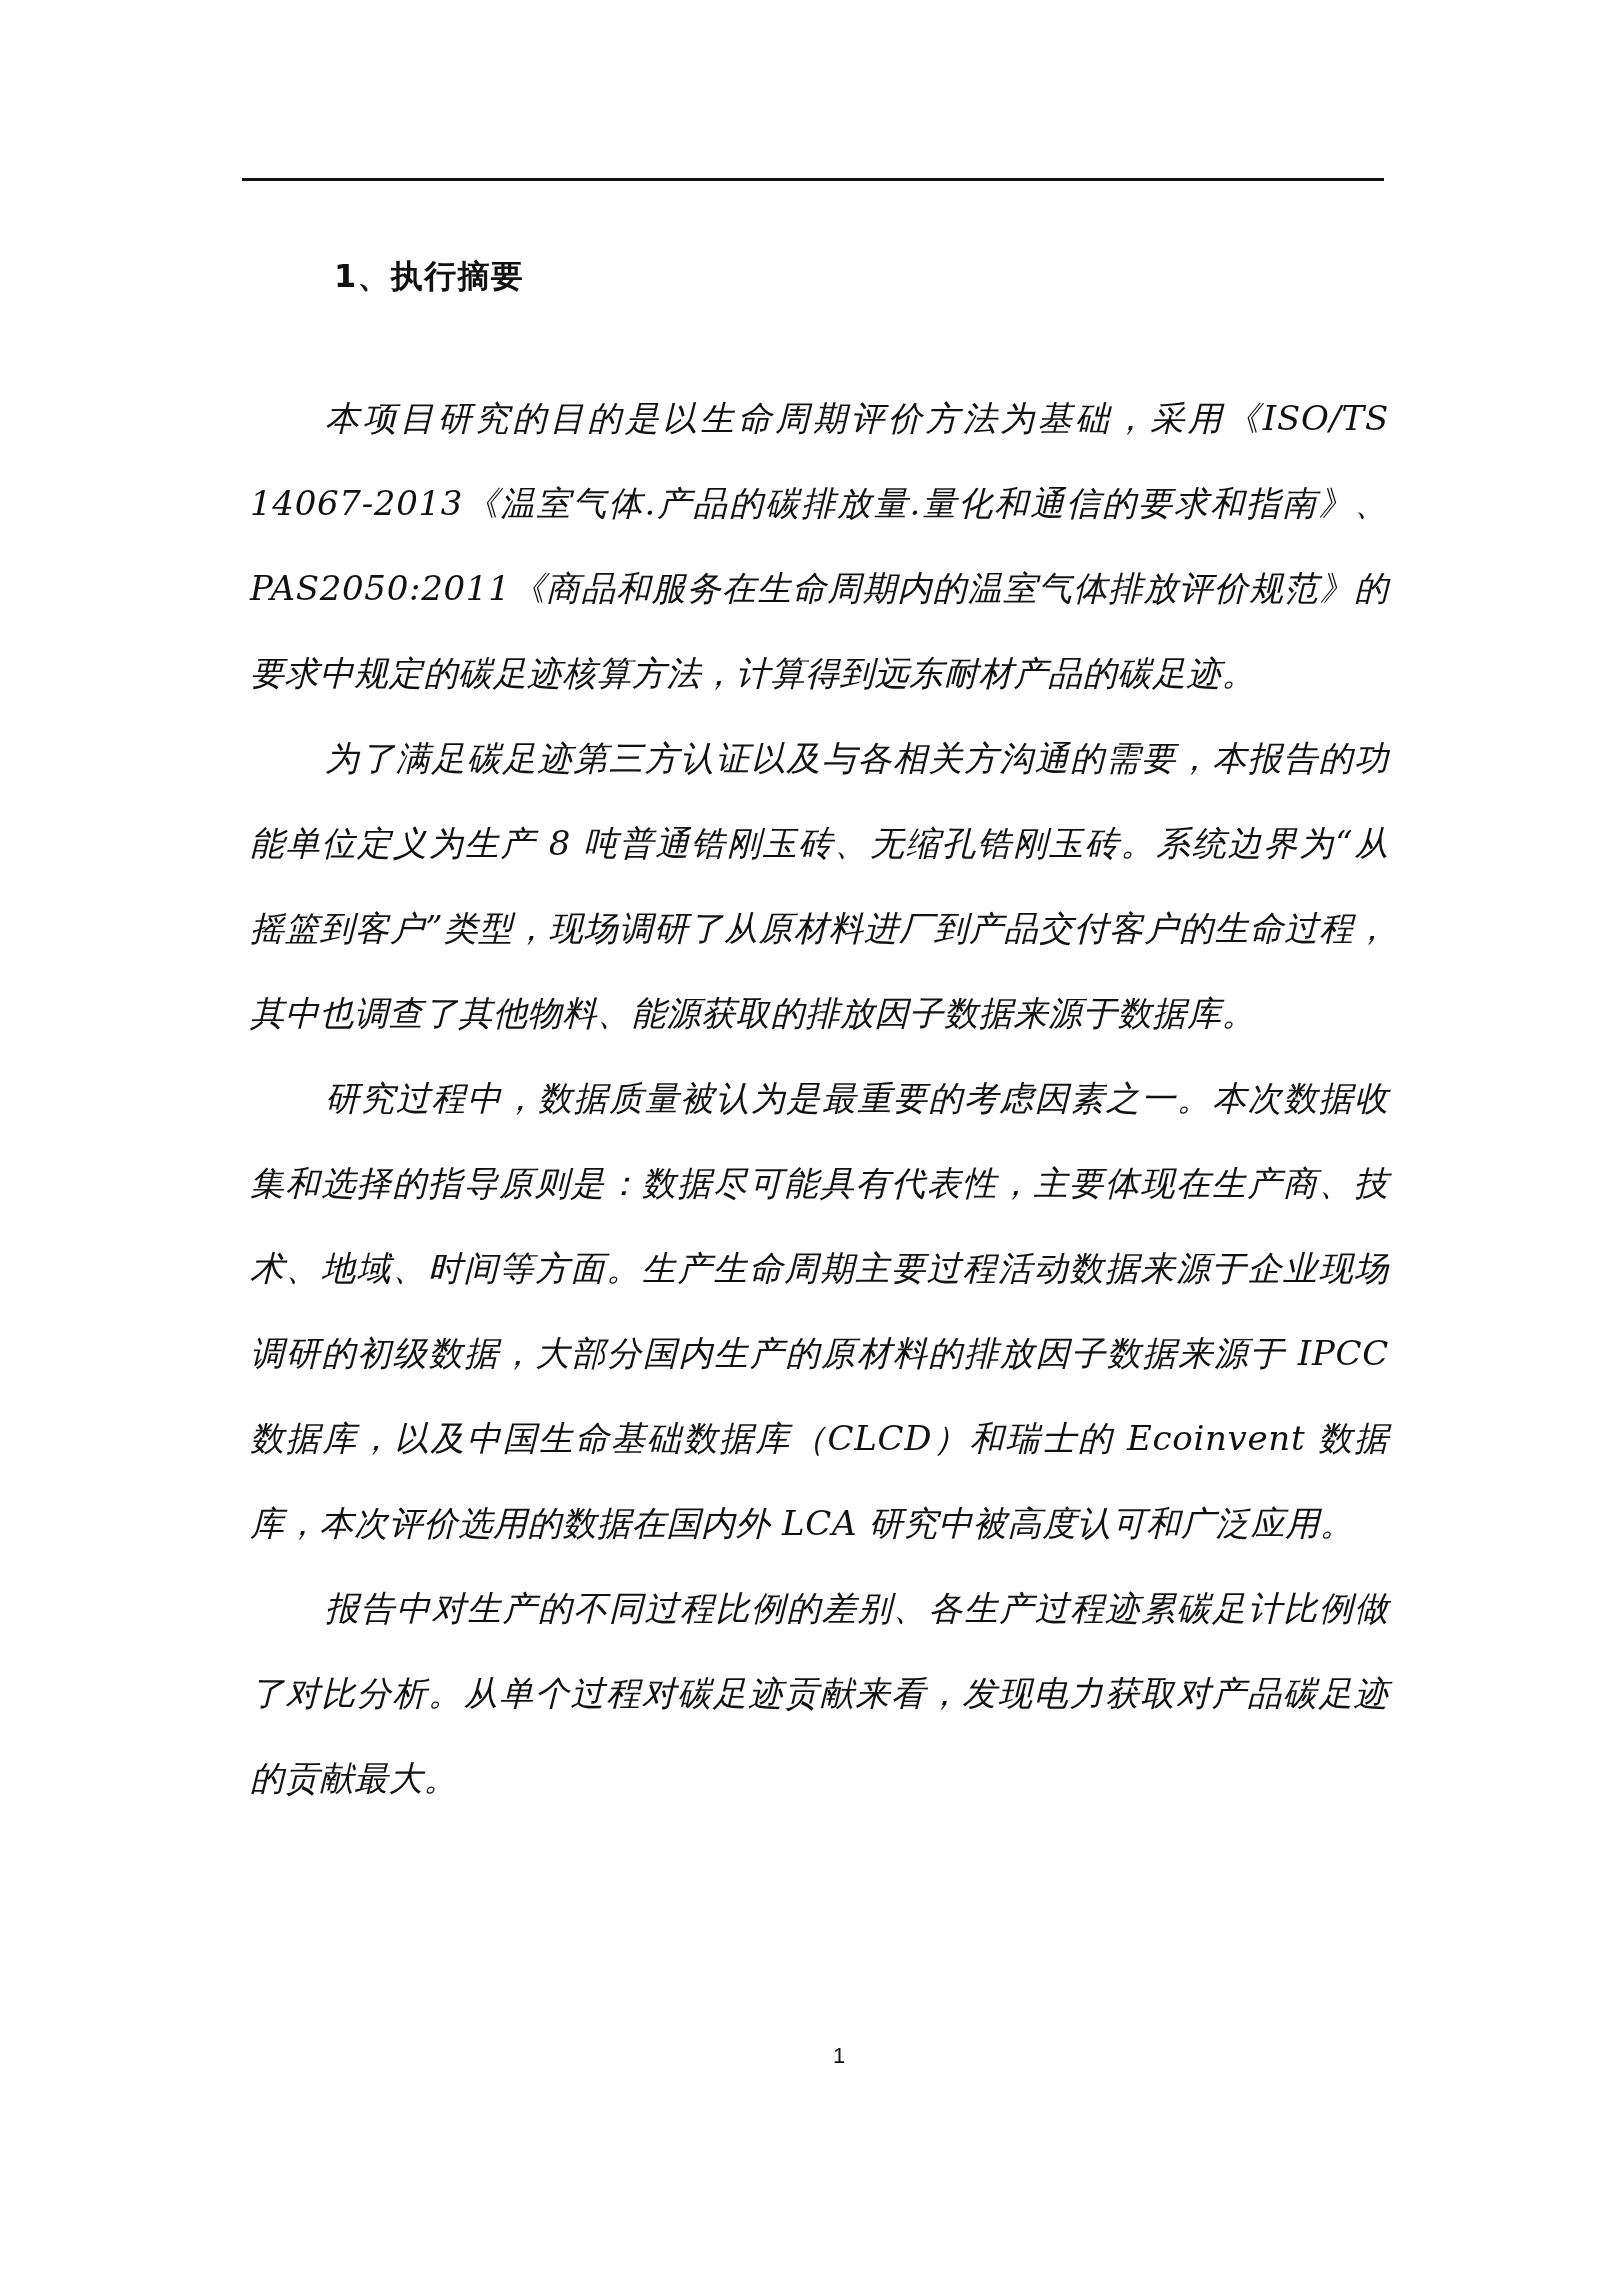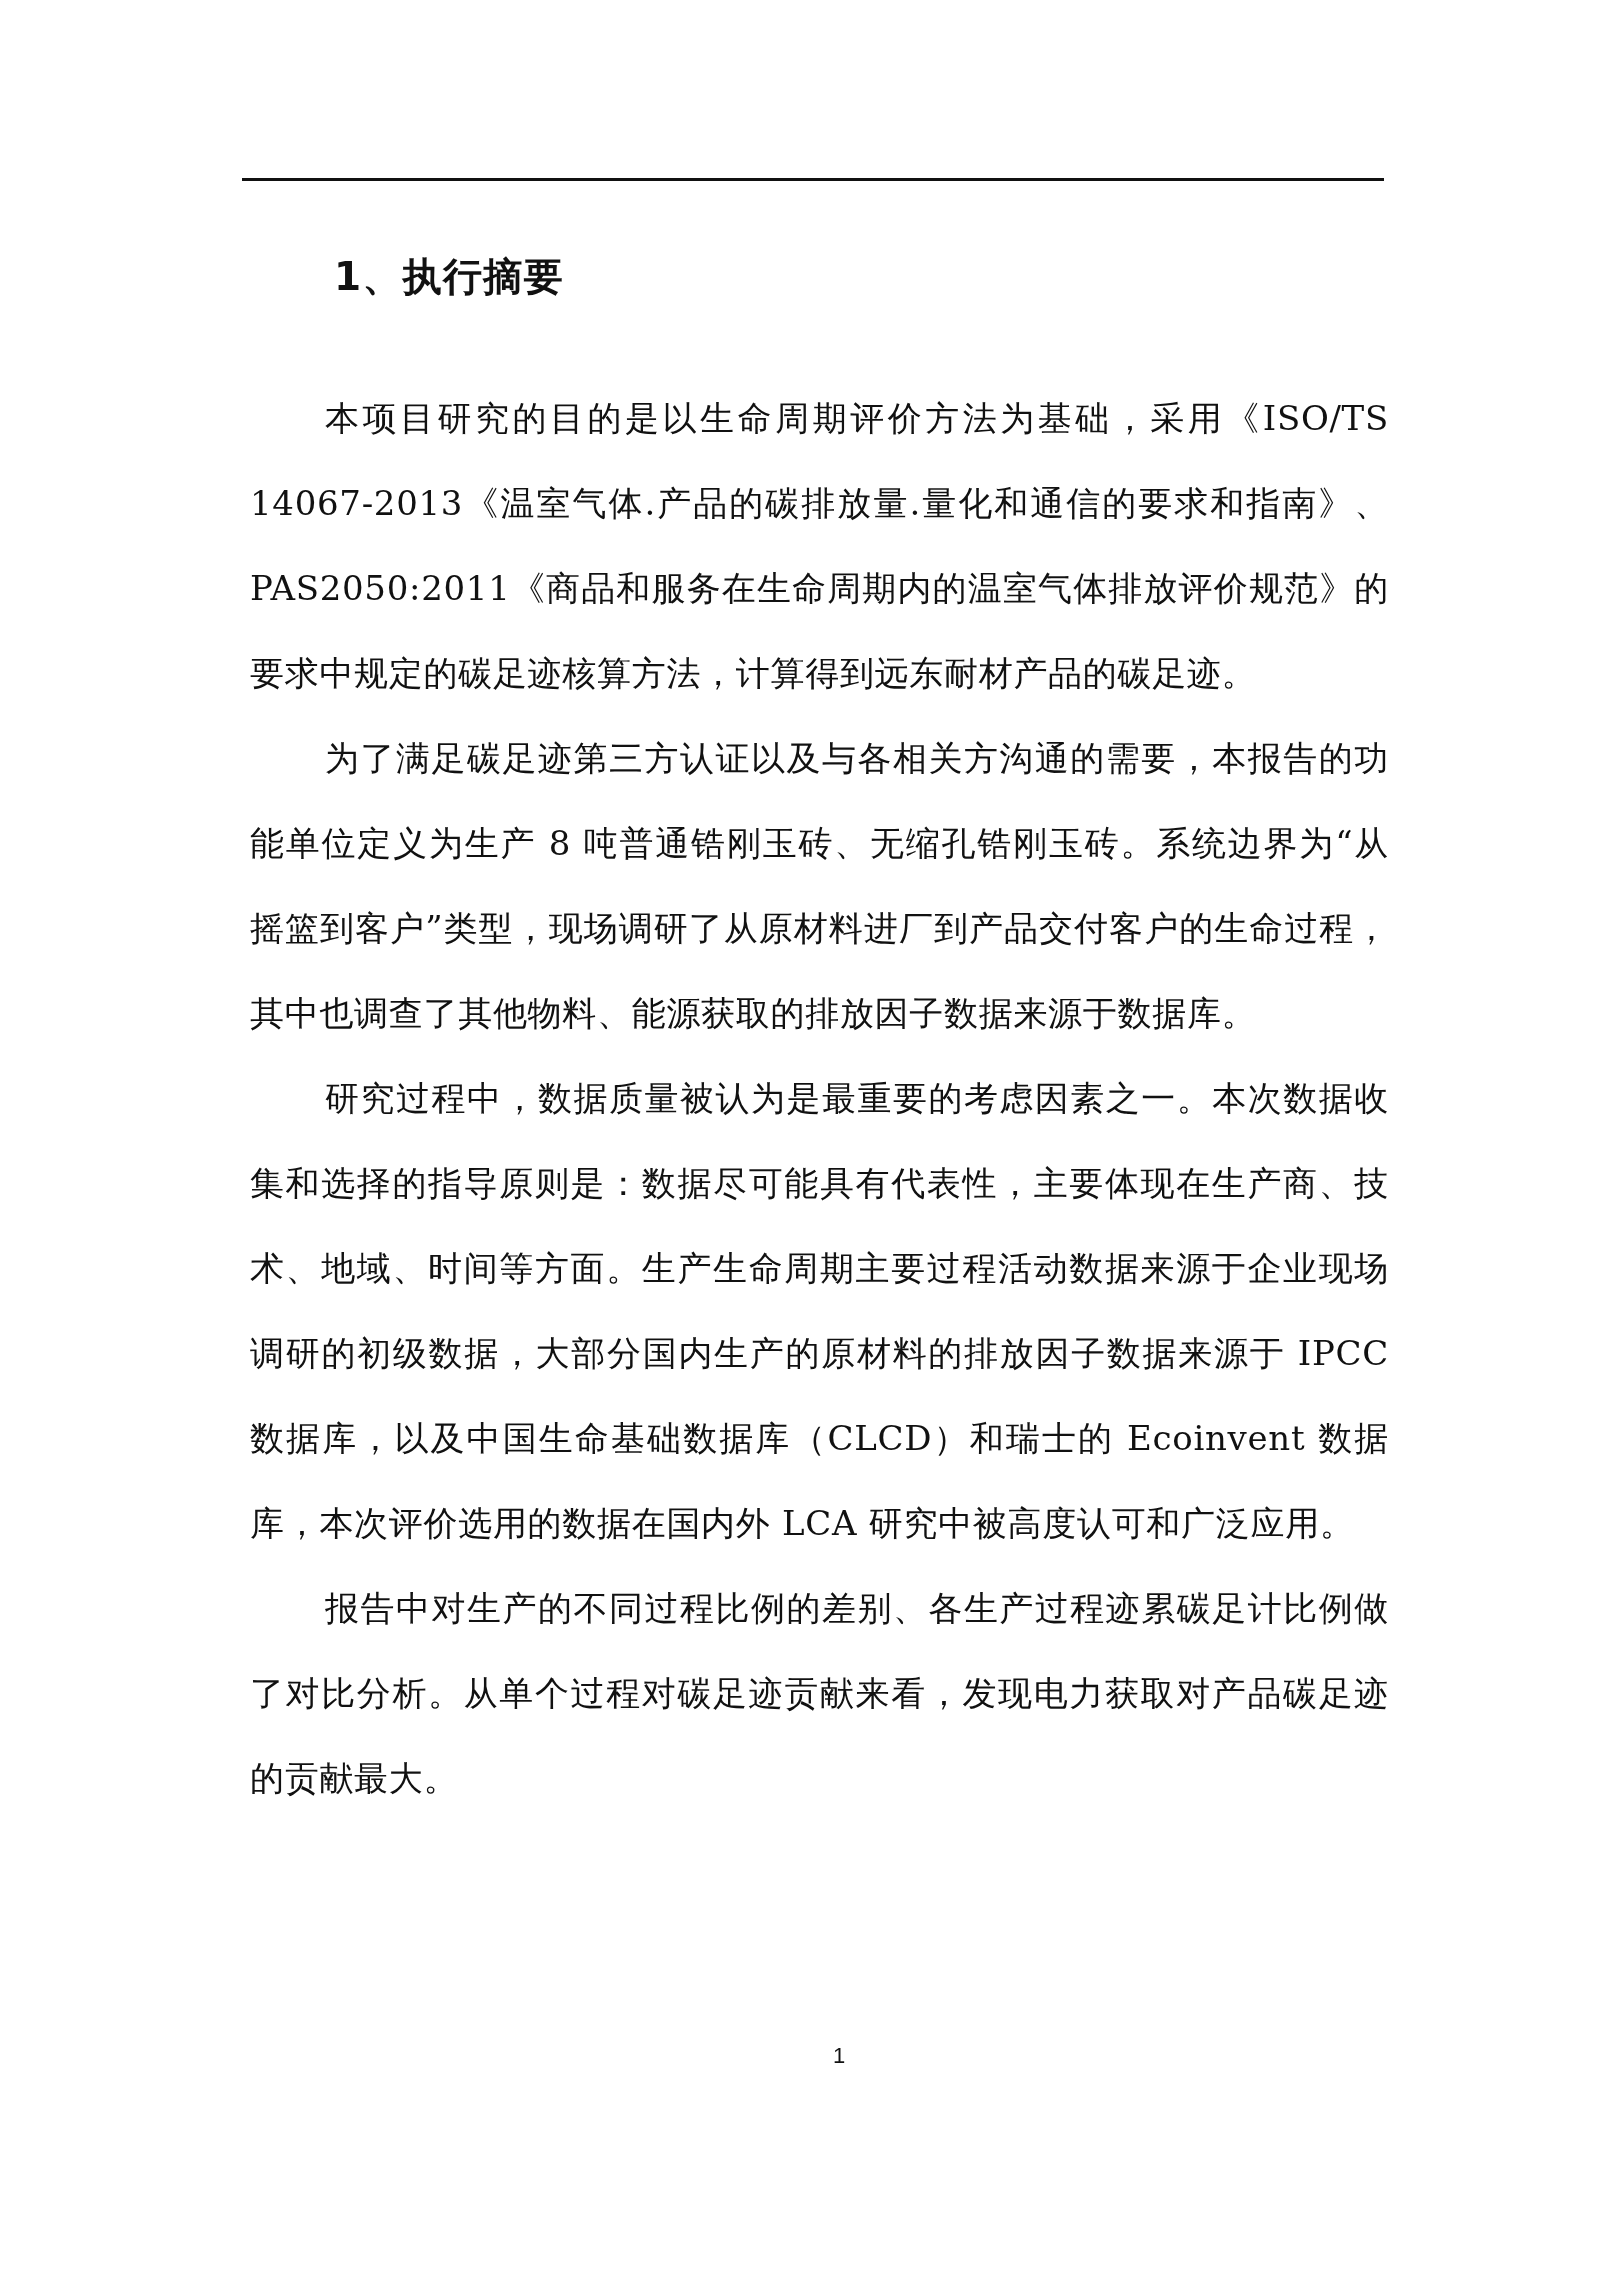--- a/index.html
+++ b/index.html
@@ -22,40 +22,41 @@
       width: 1142px;
       height: 2.6px;
       background: #111111;
     }
     .heading {
       position: absolute;
       left: 334px;
       top: 247px;
       font-family: "DejaVu Sans", "Liberation Sans", sans-serif;
       font-weight: bold;
-      font-size: 39px;
+      font-size: 32px;
       line-height: 59px;
       letter-spacing: 1.3px;
       white-space: nowrap;
       margin: 0;
     }
     .body-text {
       position: absolute;
       left: 250px;
       top: 376px;
       width: 1139px;
     }
     .para {
       margin: 0;
       font-size: 34px;
       line-height: 85px;
       text-align: justify;
       text-justify: inter-character;
       text-indent: 75px;
       letter-spacing: 0.7px;
+      font-style: italic;
     }
     .page-number {
       position: absolute;
       left: 826px;
       top: 2041px;
       width: 26px;
       text-align: center;
       font-family: "Liberation Sans", "DejaVu Sans", sans-serif;
       font-size: 22px;
       line-height: 29px;

